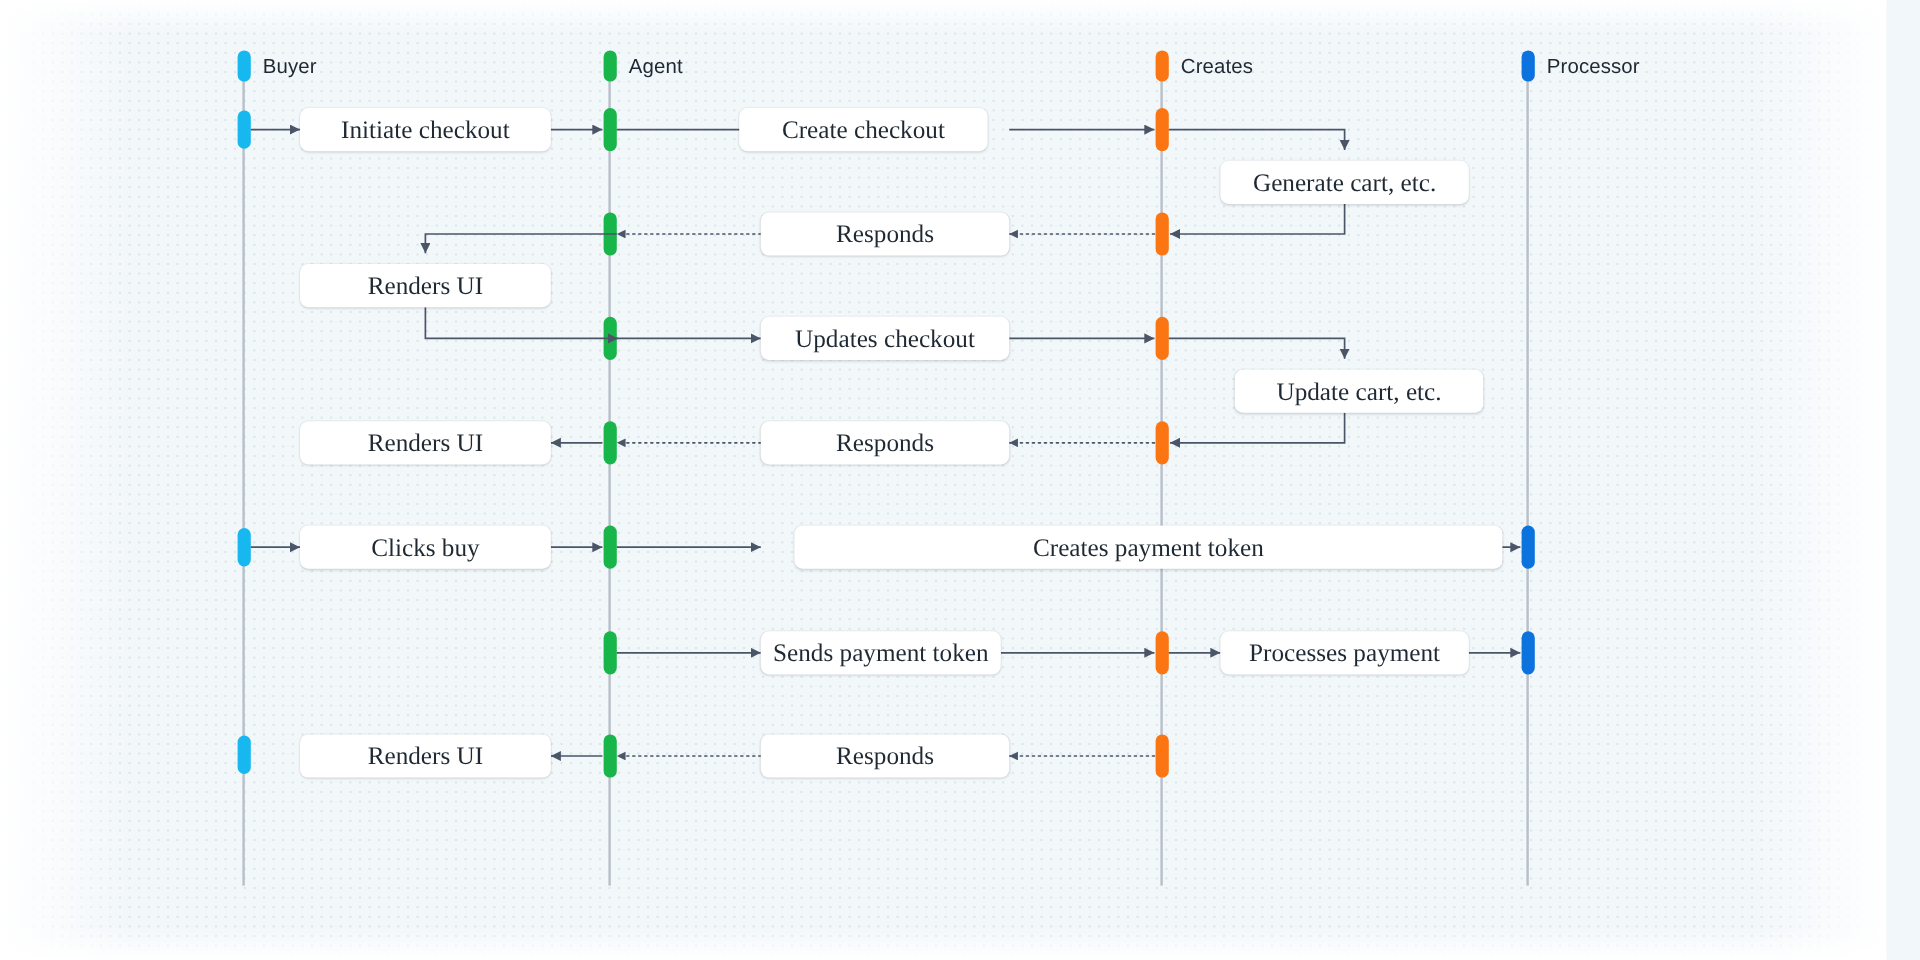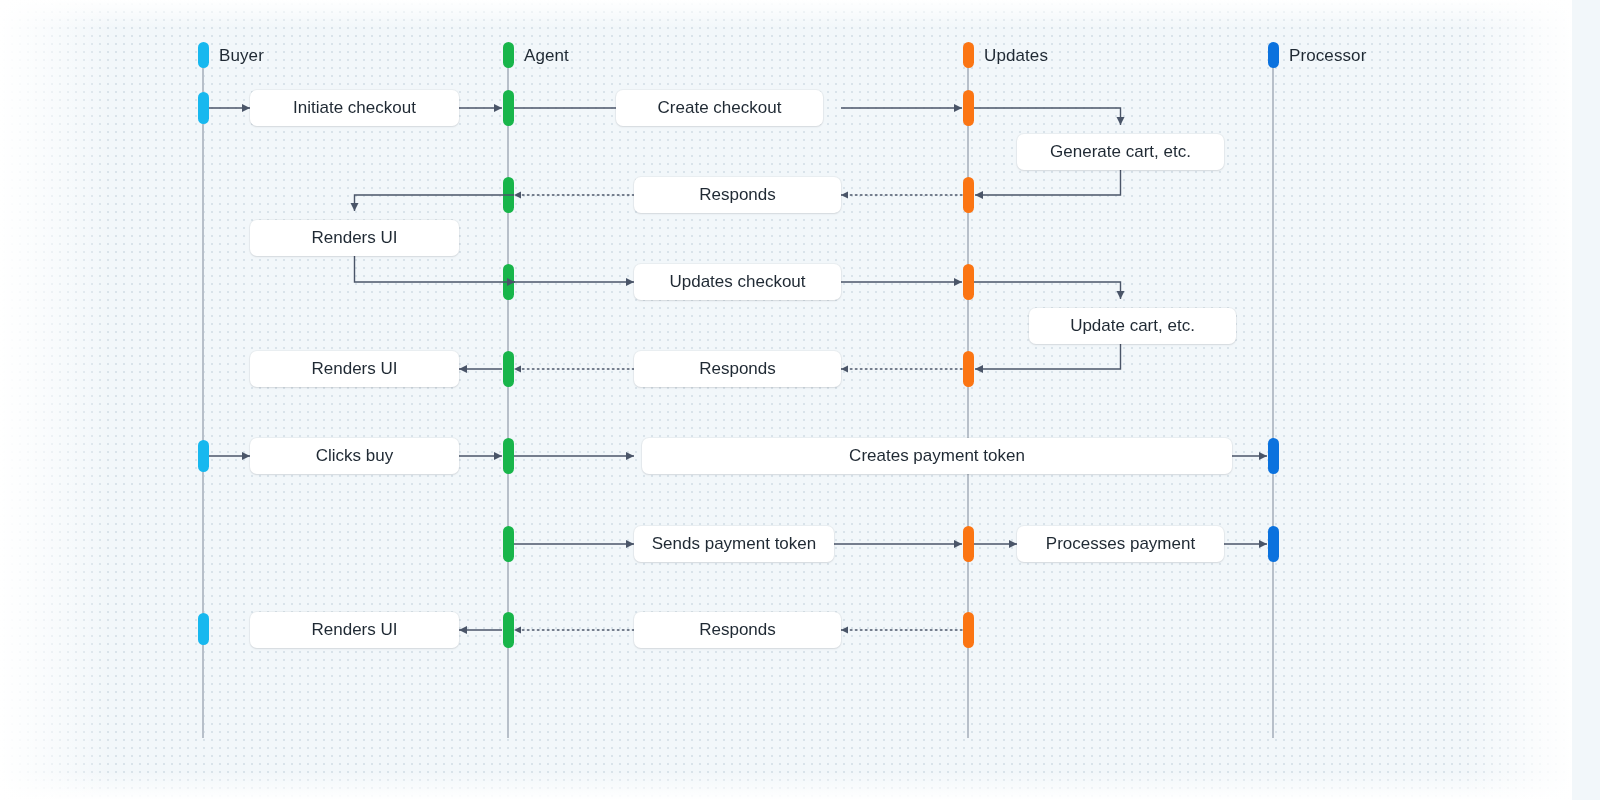--- a/index.html
+++ b/index.html
@@ -34,41 +34,41 @@
   }
   .lane-label{
     position:absolute;font-size:17px;color:#1f2933;letter-spacing:.1px;
     white-space:nowrap;
   }
 
   .node{
     position:absolute;background:#ffffff;border-radius:7px;
     box-shadow:0 1px 2px rgba(16,24,40,.10), 0 0 0 1px rgba(16,24,40,.035);
     display:flex;align-items:center;justify-content:center;
-    font-size:17px;color:#1f2933;height:36px;box-sizing:border-box;
-    padding:0 20px;white-space:nowrap;
+    font-size:21px;color:#1f2933;height:36px;box-sizing:border-box;
+    padding:0 20px;white-space:nowrap;font-family:Liberation Serif, serif;
   }
 
   
   svg.wires{position:absolute;left:0;top:0;width:1600px;height:800px;overflow:visible;}
   .solid{stroke:#4a5568;stroke-width:1.4;fill:none;}
   .dotted{stroke:#4a5568;stroke-width:1.4;fill:none;stroke-dasharray:1.6 3.4;stroke-linecap:round;}
 </style>
 </head>
 <body>
 
 <div id="stage">
 
   <div id="lanes-layer">
       <div class="lifeline" style="left: 202px;"></div>
       <div class="lane-label" style="left: 219px; top: 46px;">Buyer</div>
       <div class="lifeline" style="left: 507px;"></div>
       <div class="lane-label" style="left: 524px; top: 46px;">Agent</div>
       <div class="lifeline" style="left: 967px;"></div>
-      <div class="lane-label" style="left: 984px; top: 46px;">Updates</div>
+      <div class="lane-label" style="left: 984px; top: 46px;">Creates</div>
       <div class="lifeline" style="left: 1272px;"></div>
       <div class="lane-label" style="left: 1289px; top: 46px;">Processor</div>
       <div class="marker" style="left: 198px; top: 42px; height: 26px; background: rgb(23, 184, 239);"></div>
       <div class="marker" style="left: 198px; top: 92px; height: 32px; background: rgb(23, 184, 239);"></div>
       <div class="marker" style="left: 198px; top: 440px; height: 32px; background: rgb(23, 184, 239);"></div>
       <div class="marker" style="left: 198px; top: 613px; height: 32px; background: rgb(23, 184, 239);"></div>
       <div class="marker" style="left: 503px; top: 42px; height: 26px; background: rgb(24, 181, 74);"></div>
       <div class="marker" style="left: 503px; top: 90px; height: 36px; background: rgb(24, 181, 74);"></div>
       <div class="marker" style="left: 503px; top: 177px; height: 36px; background: rgb(24, 181, 74);"></div>
       <div class="marker" style="left: 503px; top: 264px; height: 36px; background: rgb(24, 181, 74);"></div>
@@ -153,21 +153,21 @@
       </div>
       <div class="node" style="left: 250px; top: 351px; width: 209px;">
         <span>Renders UI</span>
       </div>
       <div class="node" style="left: 634px; top: 351px; width: 207px;">
         <span>Responds</span>
       </div>
       <div class="node" style="left: 250px; top: 438px; width: 209px;">
         <span>Clicks buy</span>
       </div>
-      <div class="node" style="left: 642px; top: 438px; width: 590px; align-items: center;">
+      <div class="node" style="left: 662px; top: 438px; width: 590px; align-items: center;">
         <span>Creates payment token</span>
       </div>
       <div class="node" style="left: 634px; top: 526px; width: 200px;">
         <span>Sends payment token</span>
       </div>
       <div class="node" style="left: 1017px; top: 526px; width: 207px; justify-content: center;">
         <span>Processes payment</span>
       </div>
       <div class="node" style="left: 250px; top: 612px; width: 209px;">
         <span>Renders UI</span>

